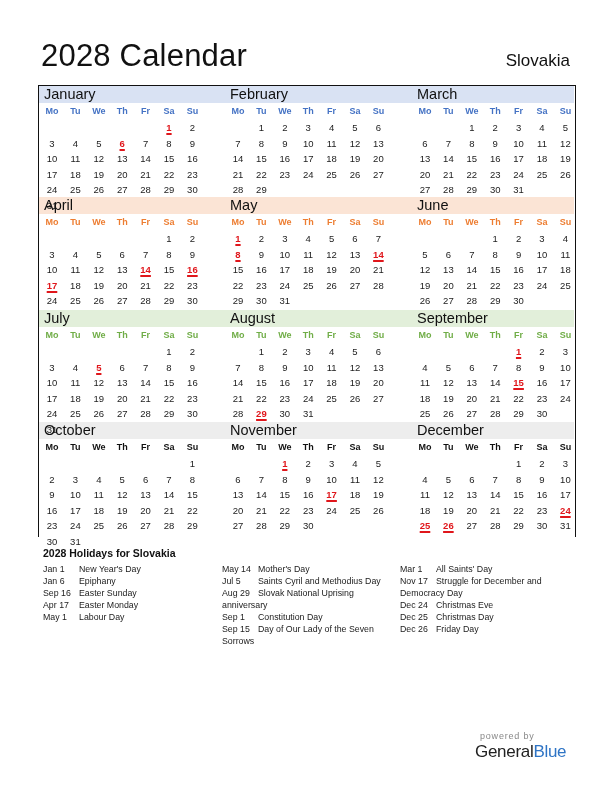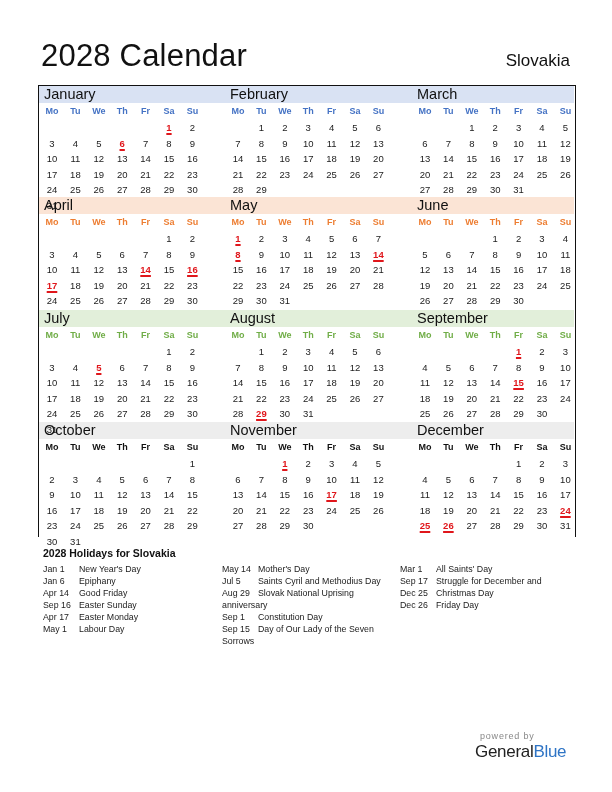--- a/index.html
+++ b/index.html
@@ -534,24 +534,20 @@
     <div class="hol-col" style="left: 43px;">
       <div class="hol-row">
         <span class="hol-date">Jan 1</span>
         <span>New Year's Day</span>
       </div>
       <div class="hol-row">
         <span class="hol-date">Jan 6</span>
         <span>Epiphany</span>
       </div>
       <div class="hol-row">
-        <span class="hol-date">Apr 14</span>
-        <span>Good Friday</span>
-      </div>
-      <div class="hol-row">
         <span class="hol-date">Sep 16</span>
         <span>Easter Sunday</span>
       </div>
       <div class="hol-row">
         <span class="hol-date">Apr 17</span>
         <span>Easter Monday</span>
       </div>
       <div class="hol-row">
         <span class="hol-date">May 1</span>
         <span>Labour Day</span>
@@ -580,22 +576,27 @@
         <span>Day of Our Lady of the Seven</span>
       </div>
       <div class="hol-wrap">Sorrows</div>
     </div>
     <div class="hol-col" style="left: 400px;">
       <div class="hol-row">
         <span class="hol-date">Mar 1</span>
         <span>All Saints' Day</span>
       </div>
       <div class="hol-row">
-        <span class="hol-date">Sep 17</span>
+        <span class="hol-date">Nov 17</span>
         <span>Struggle for December and</span>
+      </div>
+      <div class="hol-wrap">Democracy Day</div>
+      <div class="hol-row">
+        <span class="hol-date">Dec 24</span>
+        <span>Christmas Eve</span>
       </div>
       <div class="hol-row">
         <span class="hol-date">Dec 25</span>
         <span>Christmas Day</span>
       </div>
       <div class="hol-row">
         <span class="hol-date">Dec 26</span>
         <span>Friday Day</span>
       </div>
     </div>

